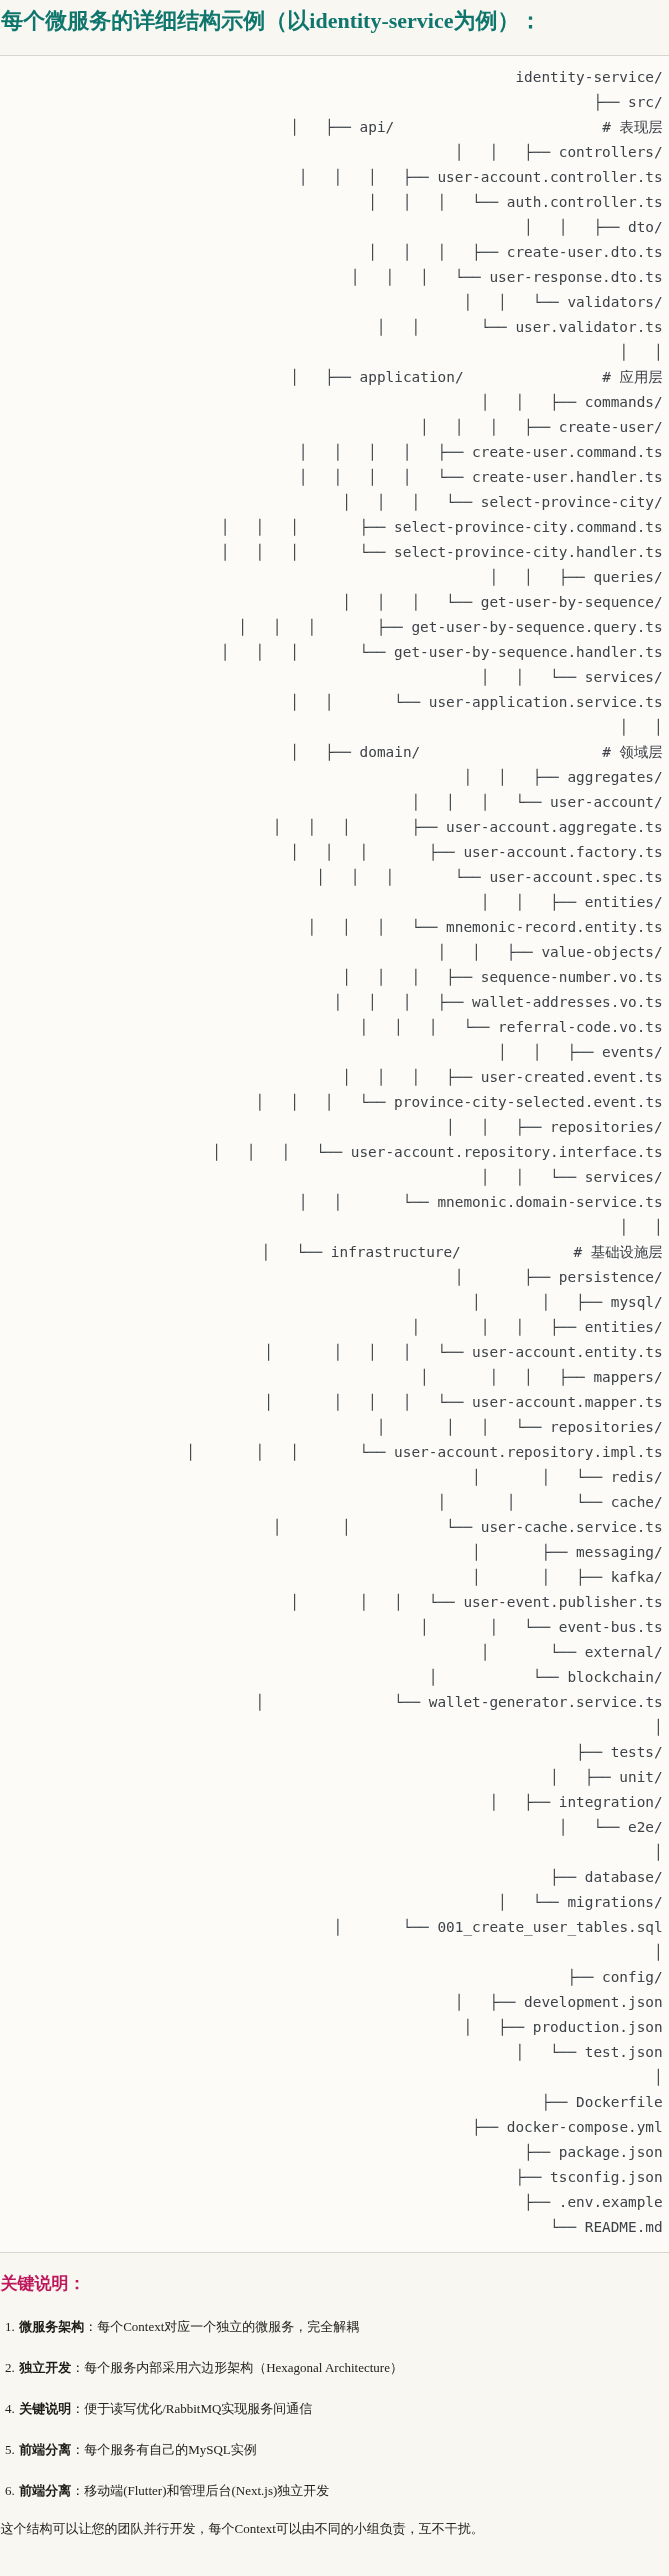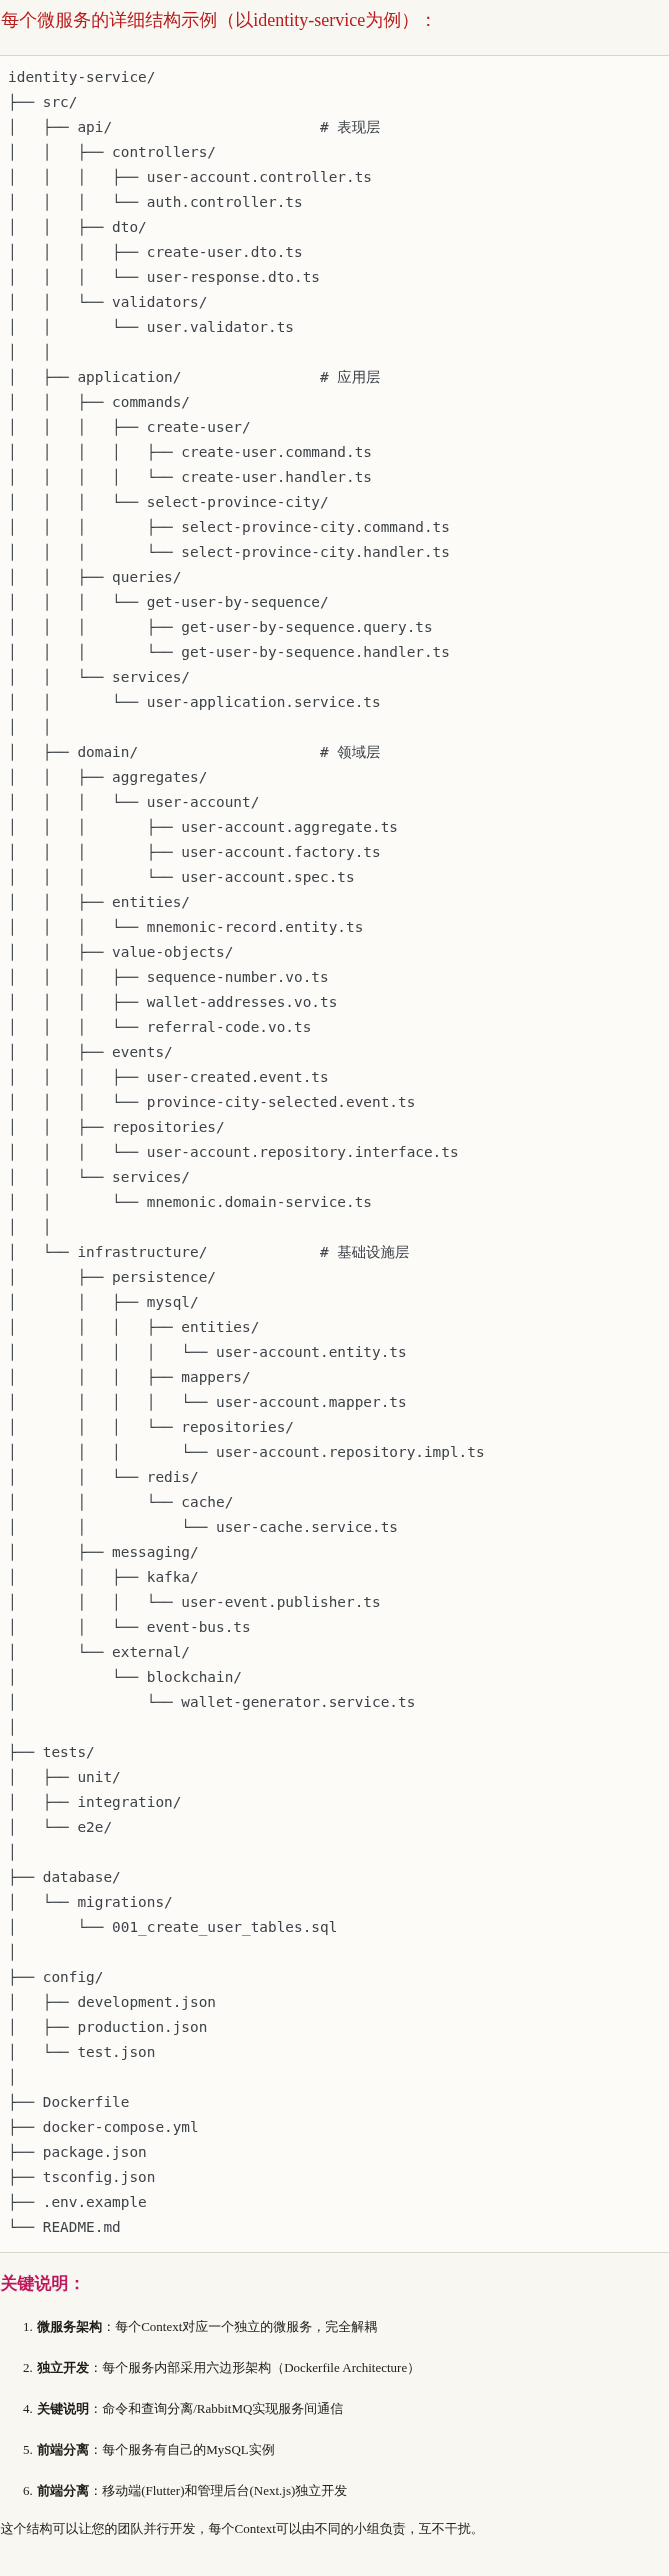--- a/index.html
+++ b/index.html
@@ -10,55 +10,56 @@
   body {
     width: 669px;
     min-height: 2576px;
     font-family: "Liberation Serif", "DejaVu Serif", serif;
     color: #1E1C18;
   }
   .page {
     width: 669px;
   }
   .doc-title {
-    font-size: 18px;
-    font-weight: 400;
+    font-size: 22px;
+    font-weight: 700;
     line-height: 25px;
     margin: 8.1px 0 0 1.3px;
-    color: #b91c1c;
+    color: #0f766e;
   }
   .code-block {
     margin-top: 22px;
     background: #FCFBF8;
     border-top: 1.3px solid #DAD6CE;
     border-bottom: 1.3px solid #DAD6CE;
     padding: 9.4px 6.3px 11.3px 8.1px;
     box-sizing: border-box;
     width: 669px;
     overflow: hidden;
+    text-align: right;
   }
   .tree-pre {
     margin: 0;
     font-family: "DejaVu Sans Mono", "Liberation Mono", monospace;
     font-size: 14.4px;
     line-height: 25px;
     color: #3D4248;
     white-space: pre;
   }
   .notes-heading {
     font-size: 17px;
     font-weight: 700;
     line-height: 24px;
     margin: 19.4px 0 0 0.6px;
     color: #be185d;
   }
   .note-item {
     font-size: 13px;
     line-height: 20px;
-    margin: 21px 0 0 23px;
+    margin: 21px 0 0 5px;
     color: #24221D;
   }
   .note-item .note-num {
     margin-right: 4.4px;
   }
   .note-item b {
     font-weight: 700;
     color: #1E1C18;
   }
   .closing-paragraph {
@@ -165,26 +166,26 @@
 └── README.md</pre>
   </div>
 
   <div class="notes-heading">关键说明：</div>
 
   <div class="note-item">
     <span class="note-num">1.</span><b>微服务架构</b><span>：每个Context对应一个独立的微服务，完全解耦</span>
   </div>
 
   <div class="note-item">
-    <span class="note-num">2.</span><b>独立开发</b><span>：每个服务内部采用六边形架构（Dockerfile Architecture）</span>
+    <span class="note-num">2.</span><b>独立开发</b><span>：每个服务内部采用六边形架构（Hexagonal Architecture）</span>
   </div>
 
 
   <div class="note-item">
-    <span class="note-num">4.</span><b>关键说明</b><span>：命令和查询分离/RabbitMQ实现服务间通信</span>
+    <span class="note-num">4.</span><b>关键说明</b><span>：便于读写优化/RabbitMQ实现服务间通信</span>
   </div>
 
   <div class="note-item">
     <span class="note-num">5.</span><b>前端分离</b><span>：每个服务有自己的MySQL实例</span>
   </div>
 
   <div class="note-item">
     <span class="note-num">6.</span><b>前端分离</b><span>：移动端(Flutter)和管理后台(Next.js)独立开发</span>
   </div>
 

